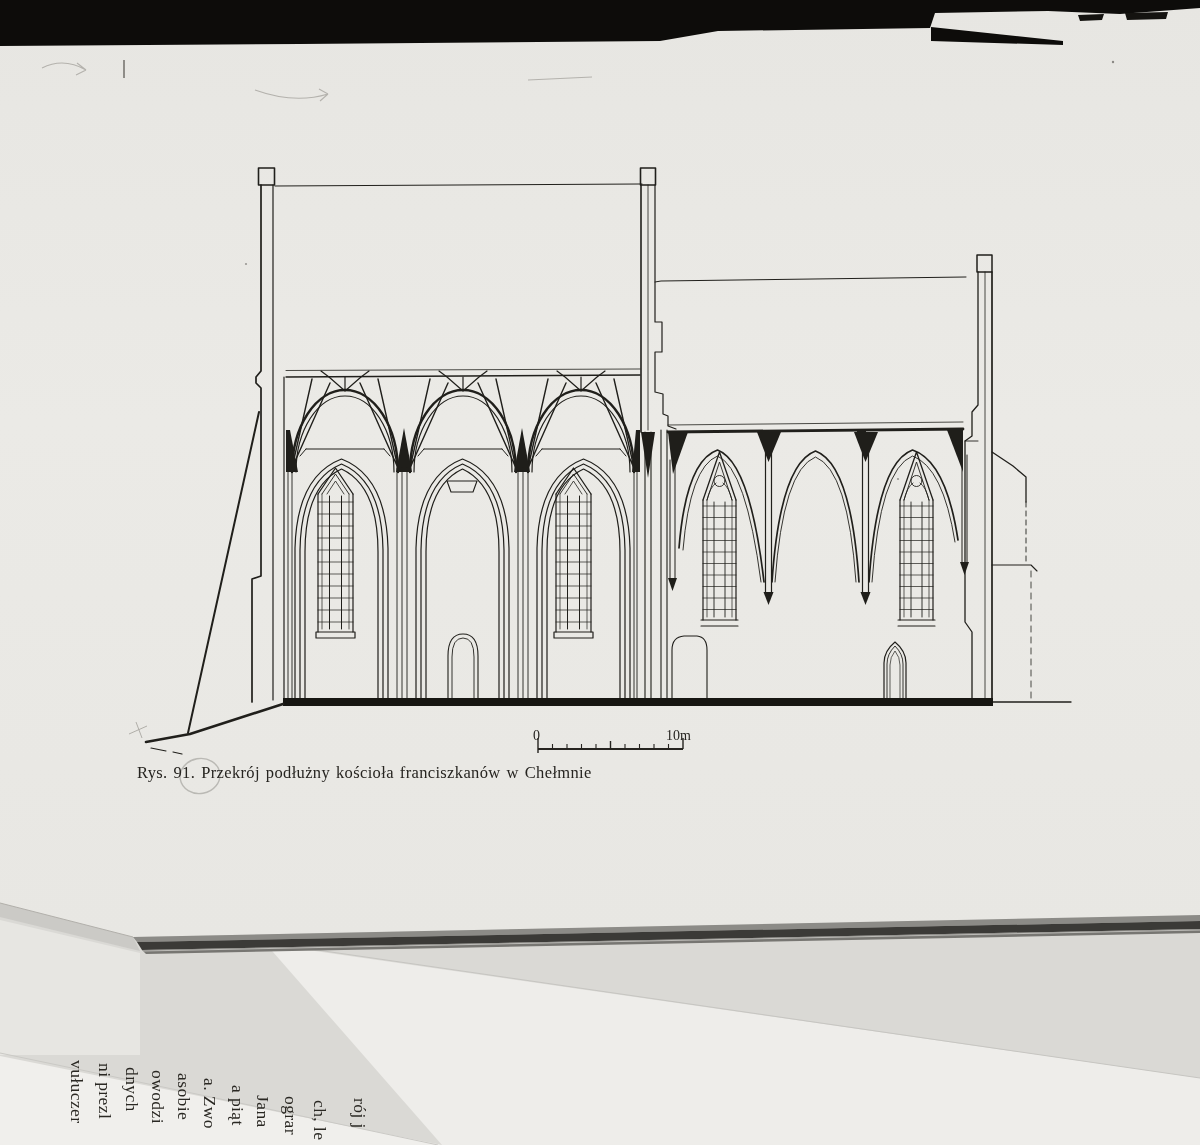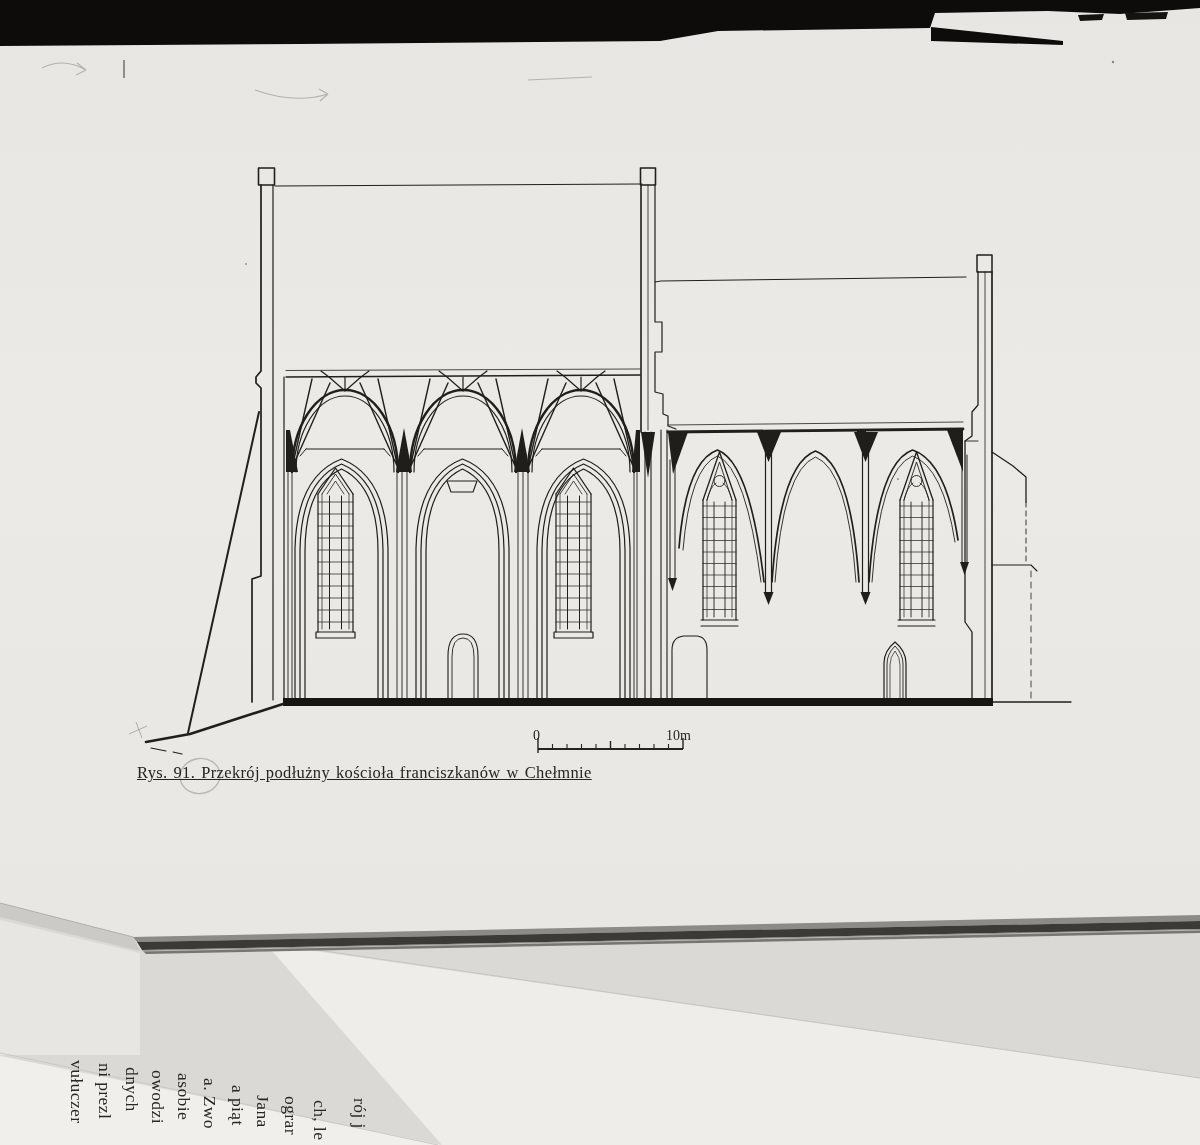--- a/index.html
+++ b/index.html
@@ -1,20 +1,20 @@
 <!DOCTYPE html>
 <html><head>
 <meta charset="utf-8">
 <style>
   html,body{margin:0;padding:0;background:#888;}
   .stage{position:relative;width:1200px;height:1145px;background:#d8d7d3;overflow:hidden;
          font-family:"Liberation Serif", serif;}
   .stage svg{position:absolute;left:0;top:0;z-index:1;}
   .caption{position:absolute;left:137px;top:763px;font-size:16.5px;color:#262420;
-           letter-spacing:.35px;word-spacing:1.5px;z-index:2;white-space:nowrap;text-decoration:underline;}
+           letter-spacing:.35px;word-spacing:1.5px;z-index:2;white-space:nowrap;}
   .frag{position:absolute;transform:rotate(90deg);transform-origin:0 0;
         font-size:17.5px;line-height:22px;color:#2a2823;letter-spacing:.4px;
         white-space:nowrap;z-index:2;}
 </style>
 </head>
 <body>
 
 <div class="stage">
 
 <svg width="1200" height="1145" viewBox="0 0 1200 1145">

